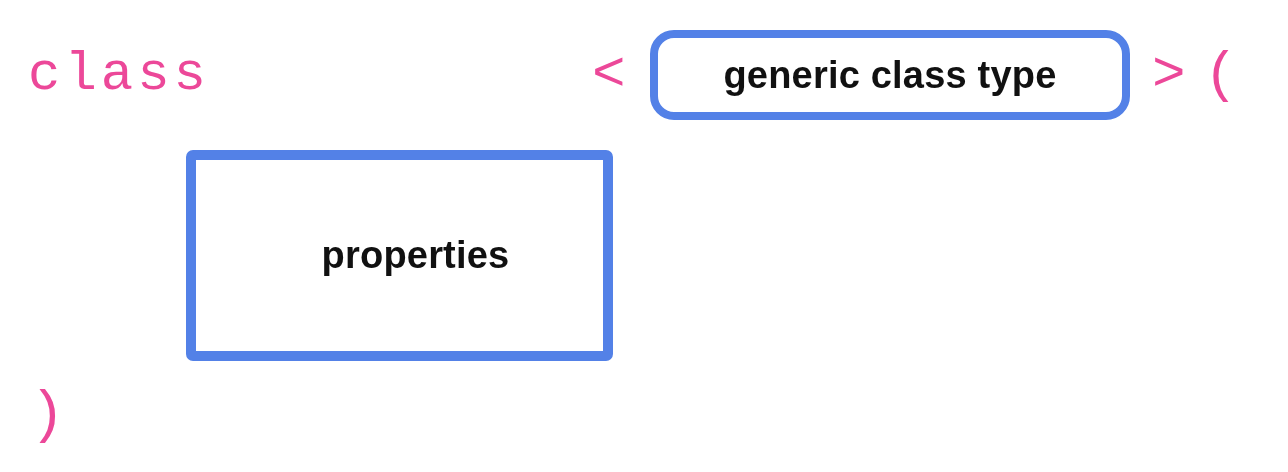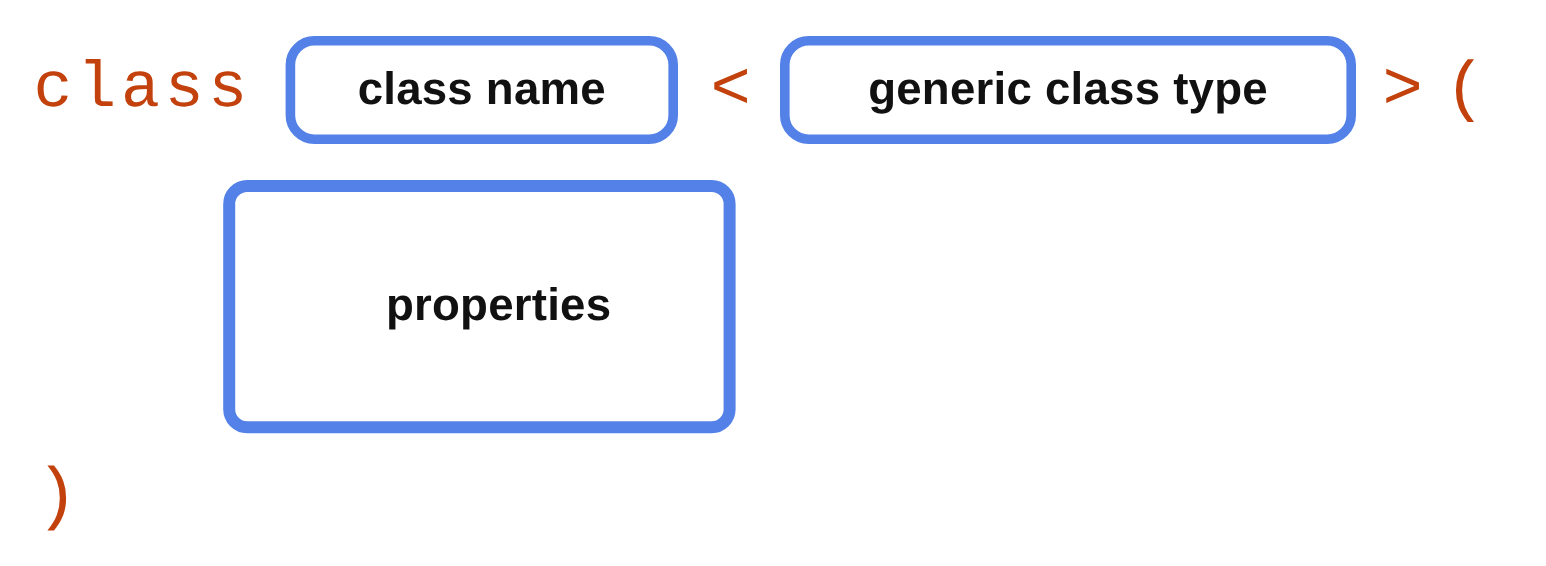--- a/index.html
+++ b/index.html
@@ -12,21 +12,21 @@
     width: 1288px;
     height: 472px;
     background: #ffffff;
     overflow: hidden;
     font-family: "Liberation Sans", sans-serif;
   }
   
   .code {
     position: absolute;
     font-family: "Liberation Mono", "DejaVu Sans Mono", monospace;
-    color: #c2410c;
+    color: #ec4899;
     white-space: pre;
     text-align: right;
   }
   .keyword {
     left: 28px;
     top: 30px;
     height: 90px;
     line-height: 90px;
     font-size: 54px;
     letter-spacing: 4px;
@@ -77,34 +77,31 @@
     top: 30px;
     width: 480px;
     height: 90px;
   }
   .box-properties {
     left: 186px;
     top: 150px;
     width: 427px;
     height: 211px;
     border-width: 10px;
-    border-radius: 20px;
+    border-radius: 7px;
     padding-left: 32px;
   }
 </style>
 </head>
 <body>
 
 <div class="canvas">
 
   <span class="code keyword">class</span>
 
-  <div class="ph-box box-class-name">
-    <span class="ph-label">class name</span>
-  </div>
 
   <span class="code sym open-angle">&lt;</span>
 
   <div class="ph-box box-generic-type">
     <span class="ph-label">generic class type</span>
   </div>
 
   <span class="code sym close-angle">&gt;</span>
 
   <span class="code sym open-paren">(</span>

